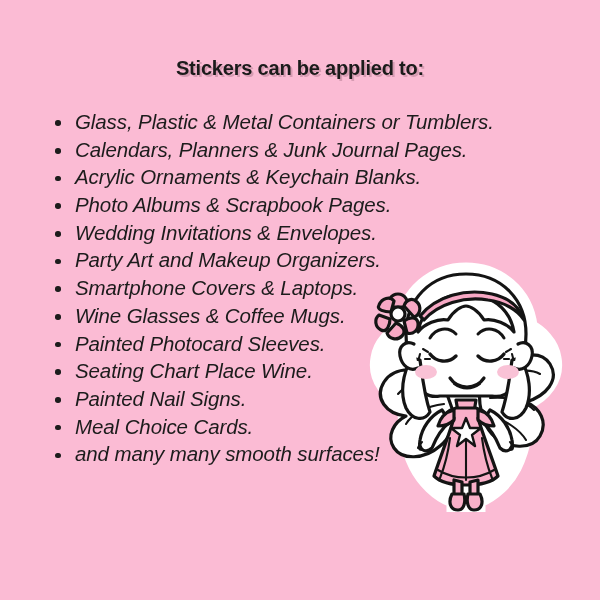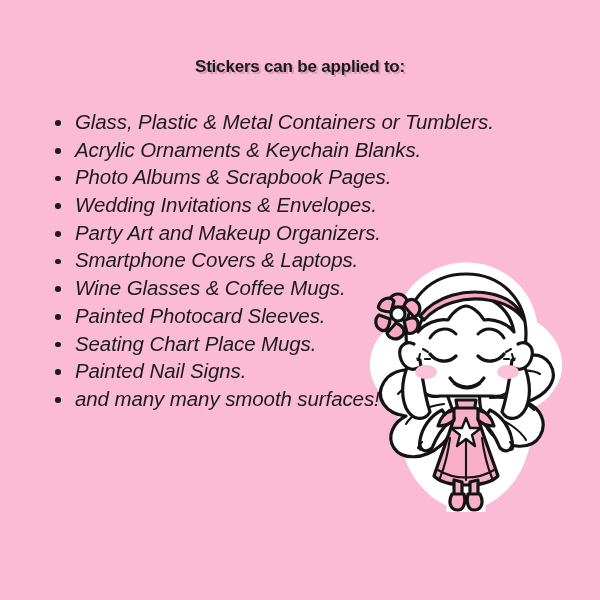--- a/index.html
+++ b/index.html
@@ -20,21 +20,21 @@
     background: #FBBBD4;
     overflow: hidden;
   }
   #title {
     position: absolute;
     top: 57px;
     left: 0;
     width: 600px;
     text-align: center;
     font-family: "Liberation Sans", sans-serif;
-    font-size: 17px;
+    font-size: 20px;
     font-weight: bold;
     color: #1b1b1b;
     letter-spacing: -0.2px;
     text-shadow: 2px 2px 0 rgba(80,40,60,0.22);
     white-space: nowrap;
   }
   #list {
     position: absolute;
     top: 108px;
     left: 49px;
@@ -77,29 +77,31 @@
 </style>
 </head>
 <body>
 
 <div id="poster">
 
   <div id="title">Stickers can be applied to:</div>
 
   <ul id="list">
     <li>Glass, Plastic &amp; Metal Containers or Tumblers.</li>
+    <li>Calendars, Planners &amp; Junk Journal Pages.</li>
     <li>Acrylic Ornaments &amp; Keychain Blanks.</li>
     <li>Photo Albums &amp; Scrapbook Pages.</li>
     <li>Wedding Invitations &amp; Envelopes.</li>
     <li>Party Art and Makeup Organizers.</li>
     <li>Smartphone Covers &amp; Laptops.</li>
     <li>Wine Glasses &amp; Coffee Mugs.</li>
     <li>Painted Photocard Sleeves.</li>
-    <li>Seating Chart Place Mugs.</li>
+    <li>Seating Chart Place Wine.</li>
     <li>Painted Nail Signs.</li>
+    <li>Meal Choice Cards.</li>
     <li>and many many smooth surfaces!</li>
   </ul>
 
   <svg id="fairy" viewBox="0 0 196 250">
     <defs>
       <style>
         .ol { fill:none; stroke:#141414; stroke-width:3.2; stroke-linecap:round; stroke-linejoin:round; }
         .olt { fill:none; stroke:#141414; stroke-width:2.1; stroke-linecap:round; stroke-linejoin:round; }
         .wht { fill:#ffffff; }
         .drs { fill:#F9AFC8; }

